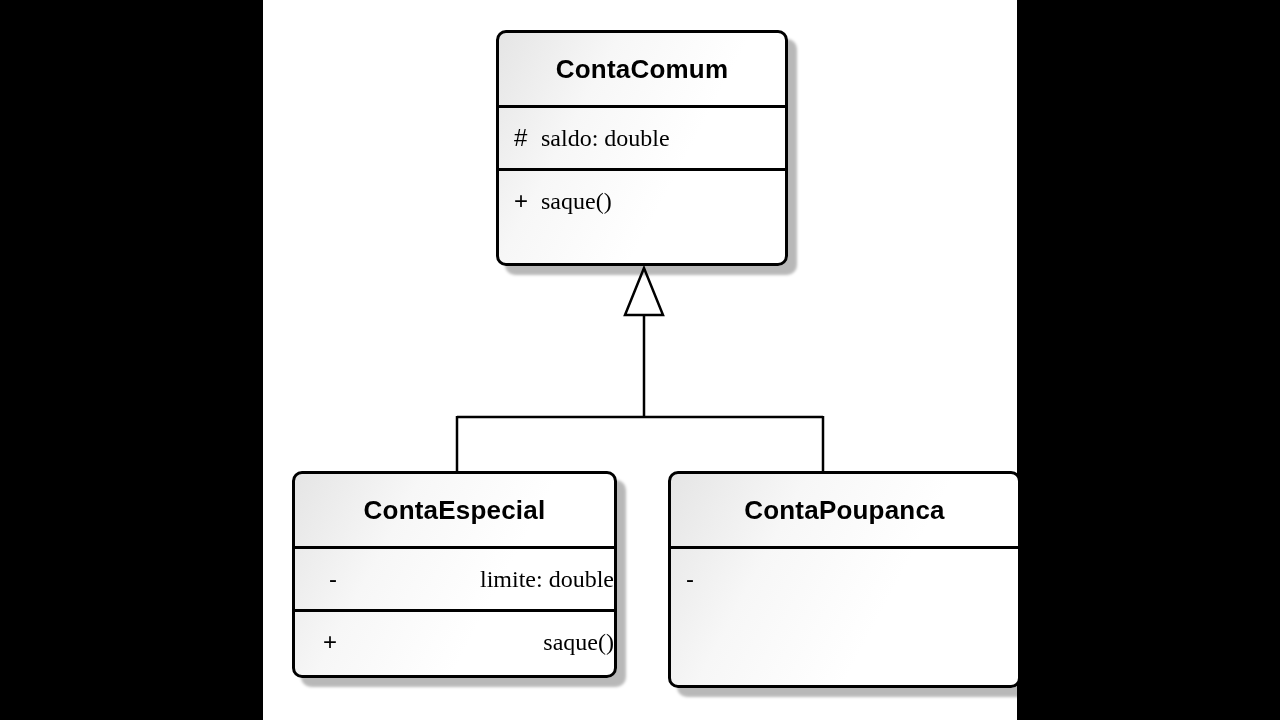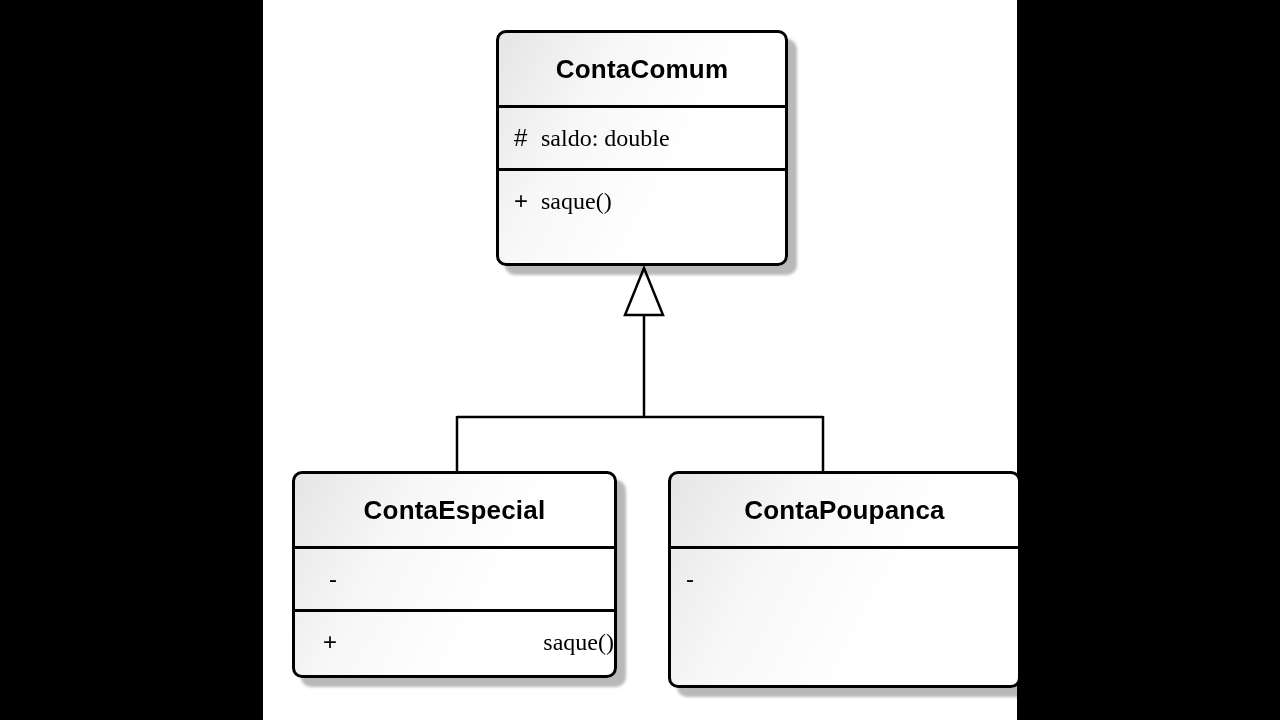--- a/index.html
+++ b/index.html
@@ -90,20 +90,21 @@
           <span class="member">saque()</span>
         </div>
       </div>
     </div>
 
     <div class="uml-class" id="class-contaespecial">
       <div class="title">ContaEspecial</div>
       <div class="compartment bordered">
         <div class="row">
           <span class="vis">-</span>
+          <span class="member">limite: double</span>
         </div>
       </div>
       <div class="compartment fill">
         <div class="row">
           <span class="vis">+</span>
           <span class="member">saque()</span>
         </div>
       </div>
     </div>
 

